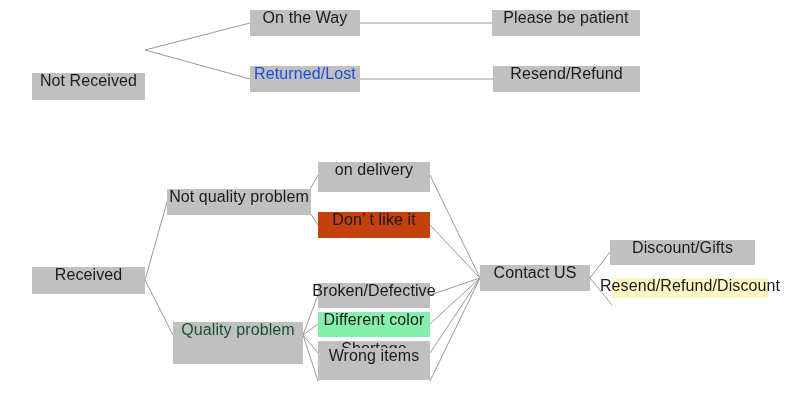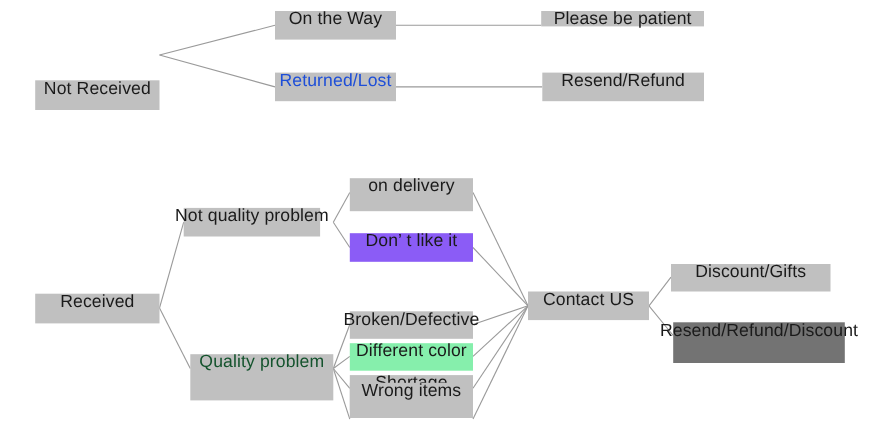--- a/index.html
+++ b/index.html
@@ -84,39 +84,39 @@
       </g>
   </svg>
 
   <div id="node-layer">
       <div class="node-box" style="left: 32px; top: 37px; width: 113px; height: 27px; background: rgb(192, 192, 192); color: rgb(26, 26, 26); margin-top: 36px;">
         <span class="node-label">Not Received</span>
       </div>
       <div class="node-box" style="left: 250px; top: 10px; width: 110px; height: 26px; background: rgb(192, 192, 192); color: rgb(26, 26, 26);">
         <span class="node-label">On the Way</span>
       </div>
-      <div class="node-box" style="left: 492px; top: 10px; width: 148px; height: 14px; background: rgb(192, 192, 192); color: rgb(26, 26, 26);">
+      <div class="node-box" style="left: 492px; top: 10px; width: 148px; height: 26px; background: rgb(192, 192, 192); color: rgb(26, 26, 26);">
         <span class="node-label">Please be patient</span>
       </div>
       <div class="node-box" style="left: 250px; top: 66px; width: 110px; height: 26px; background: rgb(192, 192, 192); color: #1d4ed8;">
         <span class="node-label">Returned/Lost</span>
       </div>
       <div class="node-box" style="left: 493px; top: 66px; width: 147px; height: 26px; background: rgb(192, 192, 192); color: rgb(26, 26, 26);">
         <span class="node-label">Resend/Refund</span>
       </div>
       <div class="node-box" style="left: 32px; top: 267px; width: 113px; height: 27px; background: rgb(192, 192, 192); color: rgb(26, 26, 26);">
         <span class="node-label">Received</span>
       </div>
-      <div class="node-box" style="left: 167px; top: 189px; width: 124px; height: 26px; background: rgb(192, 192, 192); color: rgb(26, 26, 26);">
+      <div class="node-box" style="left: 167px; top: 189px; width: 144px; height: 26px; background: rgb(192, 192, 192); color: rgb(26, 26, 26);">
         <span class="node-label">Not quality problem</span>
       </div>
       <div class="node-box" style="left: 318px; top: 162px; width: 112px; height: 30px; background: rgb(192, 192, 192); color: rgb(26, 26, 26);">
         <span class="node-label">on delivery</span>
       </div>
-      <div class="node-box" style="left: 318px; top: 212px; width: 112px; height: 26px; background: #8b5cf6; color: rgb(26, 26, 26);">
+      <div class="node-box" style="left: 318px; top: 212px; width: 112px; height: 26px; background: #c2410c; color: rgb(26, 26, 26);">
         <span class="node-label">Don’ t like it</span>
       </div>
       <div class="node-box" style="left: 173px; top: 322px; width: 130px; height: 42px; background: rgb(192, 192, 192); color: #14532d;">
         <span class="node-label">Quality problem</span>
       </div>
       <div class="node-box" style="left: 318px; top: 283px; width: 112px; height: 25px; background: rgb(192, 192, 192); color: rgb(26, 26, 26);">
         <span class="node-label">Broken/Defective</span>
       </div>
       <div class="node-box" style="left: 318px; top: 312px; width: 112px; height: 25px; background: #86efac; color: rgb(26, 26, 26);">
         <span class="node-label">Different color</span>
@@ -126,18 +126,18 @@
       </div>
       <div class="node-box" style="left: 318px; top: 348px; width: 112px; height: 25px; background: rgb(192, 192, 192); color: rgb(26, 26, 26);">
         <span class="node-label">Wrong items</span>
       </div>
       <div class="node-box" style="left: 480px; top: 265px; width: 110px; height: 26px; background: rgb(192, 192, 192); color: rgb(26, 26, 26);">
         <span class="node-label">Contact US</span>
       </div>
       <div class="node-box" style="left: 610px; top: 240px; width: 145px; height: 25px; background: rgb(192, 192, 192); color: rgb(26, 26, 26);">
         <span class="node-label">Discount/Gifts</span>
       </div>
-      <div class="node-box" style="left: 612px; top: 293px; width: 156px; height: 37px; background: #737373; color: rgb(26, 26, 26);">
+      <div class="node-box" style="left: 612px; top: 278px; width: 156px; height: 20px; background: #fef9c3; color: rgb(26, 26, 26);">
         <span class="node-label">Resend/Refund/Discount</span>
       </div>
     </div>
 
 </div>
 
 </body></html>

